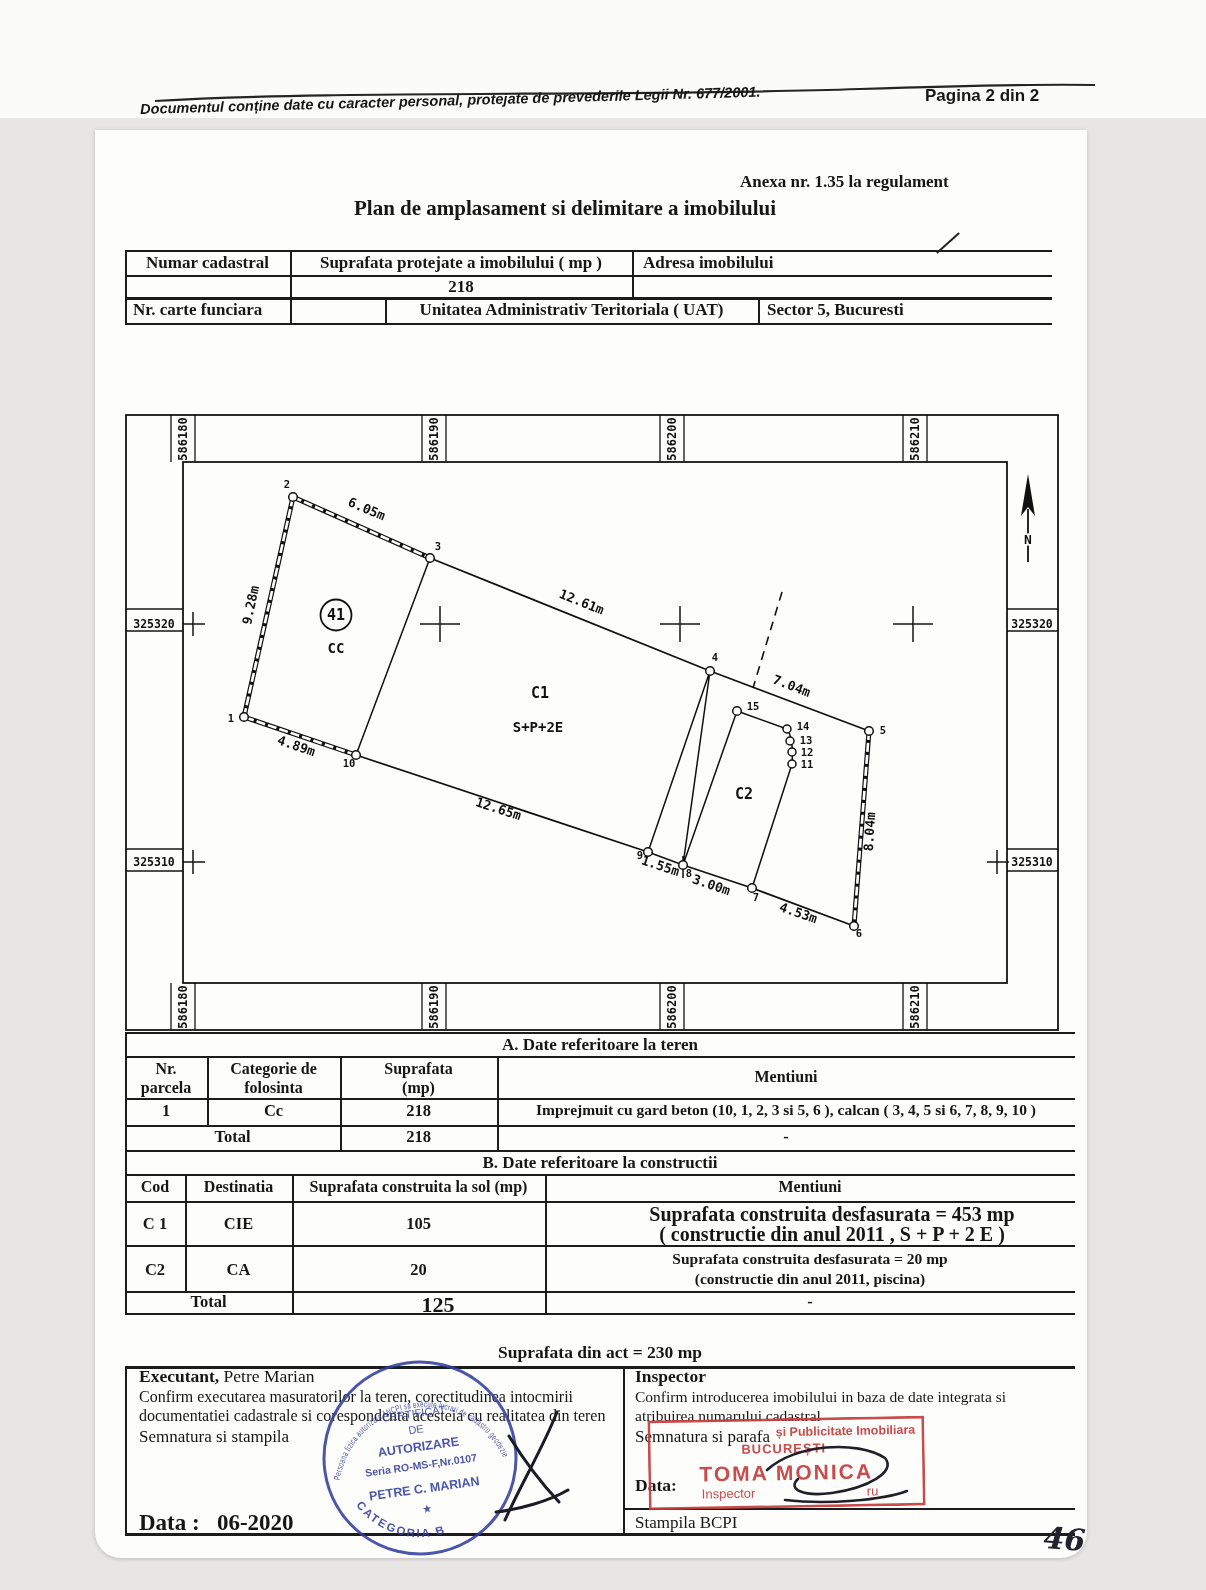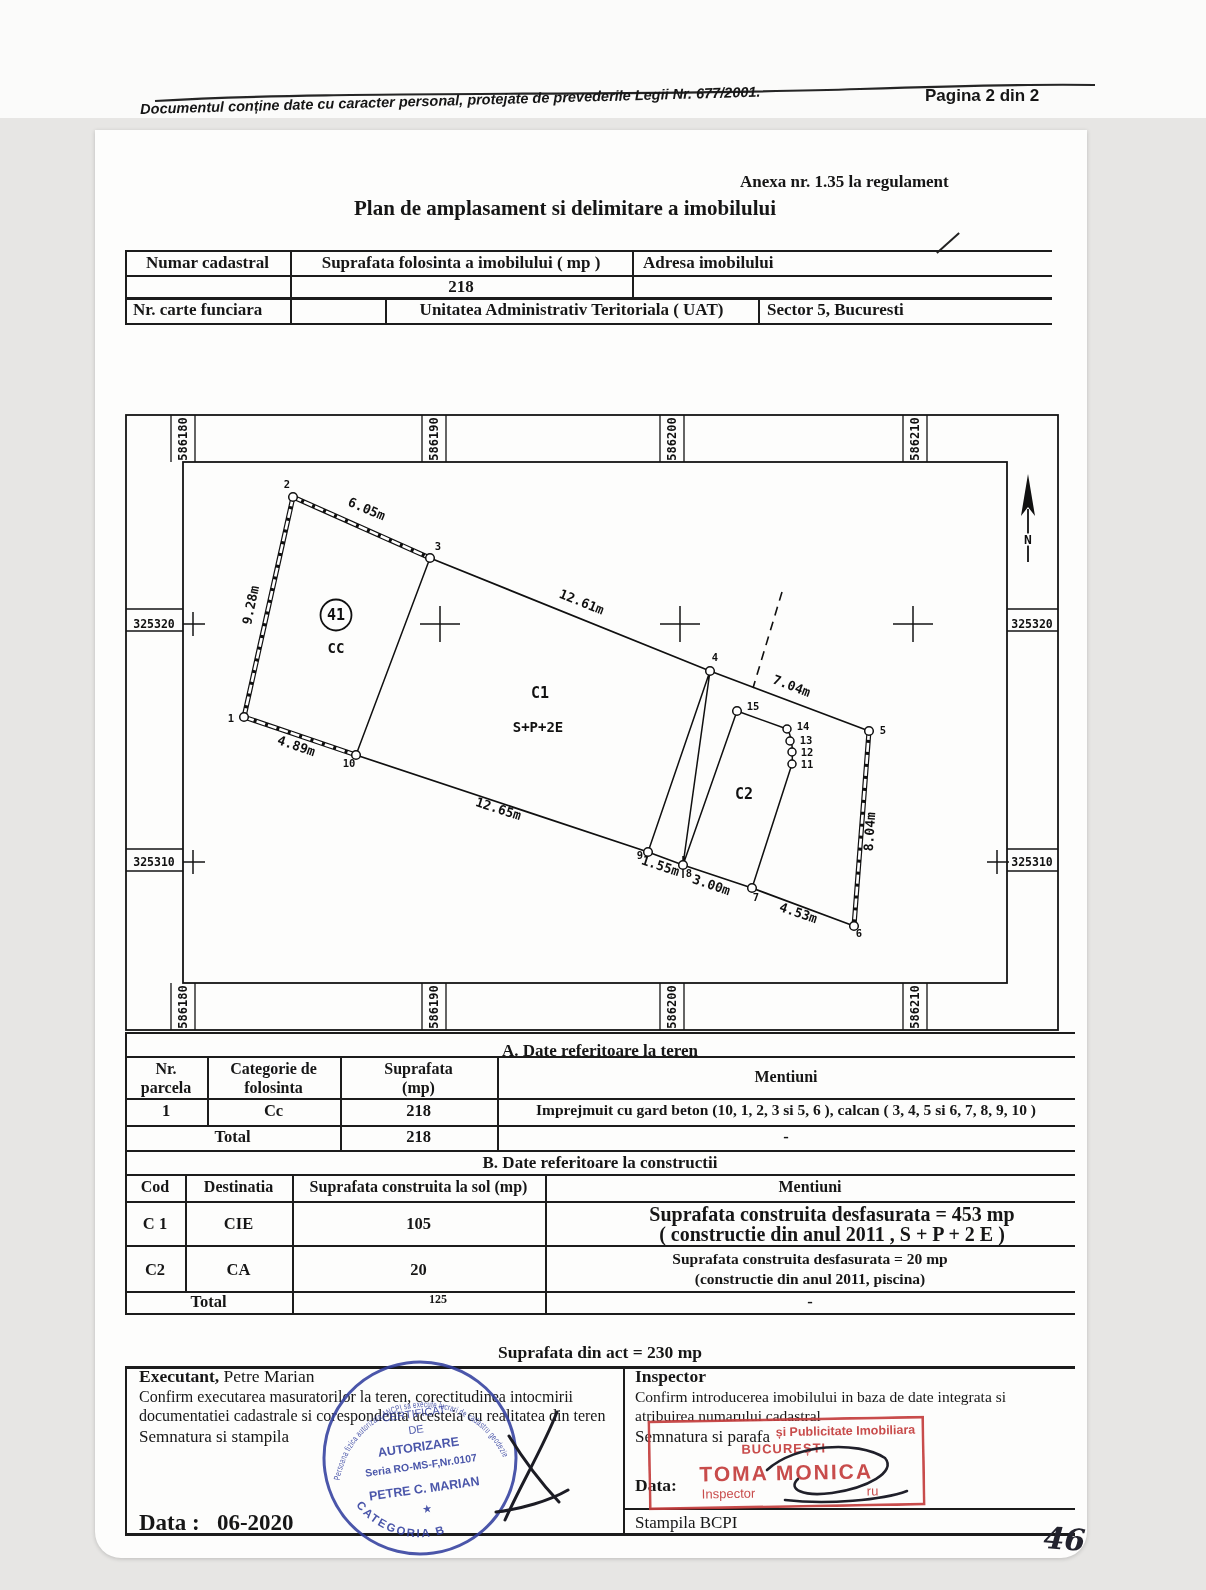--- a/index.html
+++ b/index.html
@@ -41,21 +41,21 @@
       <div class="hl" style="left:30px;top:120px;width:927px;"></div>
       <div class="hl" style="left:30px;top:145px;width:927px;"></div>
       <div class="hl" style="left:30px;top:167px;width:927px;height:2.5px;"></div>
       <div class="hl" style="left:30px;top:193px;width:927px;"></div>
       <div class="vl" style="left:30px;top:120px;height:75px;"></div>
       <div class="vl" style="left:195px;top:120px;height:75px;"></div>
       <div class="vl" style="left:537px;top:120px;height:47px;"></div>
       <div class="vl" style="left:290px;top:167px;height:26px;"></div>
       <div class="vl" style="left:663px;top:167px;height:26px;"></div>
       <div class="t b c" style="left:30px;top:123px;width:165px;font-size:17px;">Numar cadastral</div>
-      <div class="t b c" style="left:195px;top:123px;width:342px;font-size:17px;">Suprafata folosinta a imobilului ( mp )</div>
+      <div class="t b c" style="left:195px;top:123px;width:342px;font-size:17px;">Suprafata protejate a imobilului ( mp )</div>
       <div class="t b" style="left:548px;top:123px;font-size:17px;">Adresa imobilului</div>
       <div class="t b c" style="left:195px;top:147px;width:342px;font-size:17px;">218</div>
       <div class="t b" style="left:38px;top:170px;font-size:17px;">Nr. carte funciara</div>
       <div class="t b c" style="left:290px;top:170px;width:373px;font-size:17px;">Unitatea Administrativ Teritoriala ( UAT)</div>
       <div class="t b" style="left:672px;top:170px;font-size:17px;">Sector 5, Bucuresti</div>
     </div>
 
     <svg viewBox="0 0 940 625" style="position:absolute;left:30px;top:280px;width:940px;height:625px;">
 
       <g fill="none" stroke="#141414">
@@ -164,21 +164,21 @@
     <div>
       <div class="hl" style="left:30px;top:902px;width:950px;"></div>
       <div class="hl" style="left:30px;top:926px;width:950px;"></div>
       <div class="hl" style="left:30px;top:968px;width:950px;"></div>
       <div class="hl" style="left:30px;top:995px;width:950px;"></div>
       <div class="hl" style="left:30px;top:1020px;width:950px;"></div>
       <div class="vl" style="left:30px;top:902px;height:118px;"></div>
       <div class="vl" style="left:112px;top:926px;height:69px;"></div>
       <div class="vl" style="left:245px;top:926px;height:94px;"></div>
       <div class="vl" style="left:402px;top:926px;height:94px;"></div>
-      <div class="t b c" style="left:30px;top:905px;width:950px;font-size:17px;margin-top:6px;">A. Date referitoare la teren</div>
+      <div class="t b c" style="left:30px;top:905px;width:950px;font-size:17px;">A. Date referitoare la teren</div>
       <div class="t b c pre" style="left:30px;top:929px;width:82px;font-size:16px;line-height:19px;">Nr.
 parcela</div>
       <div class="t b c pre" style="left:112px;top:929px;width:133px;font-size:16px;line-height:19px;">Categorie de
 folosinta</div>
       <div class="t b c pre" style="left:245px;top:929px;width:157px;font-size:16px;line-height:19px;">Suprafata
 (mp)</div>
       <div class="t b c" style="left:402px;top:938px;width:578px;font-size:16px;">Mentiuni</div>
       <div class="t b c" style="left:30px;top:971px;width:82px;font-size:16.5px;">1</div>
       <div class="t b c" style="left:112px;top:971px;width:133px;font-size:16.5px;">Cc</div>
       <div class="t b c" style="left:245px;top:971px;width:157px;font-size:16.5px;">218</div>
@@ -210,21 +210,21 @@
       <div class="t b c pre" style="left:472px;top:1074px;width:530px;font-size:20px;line-height:20px;">Suprafata construita desfasurata = 453 mp
 ( constructie din anul 2011 , S + P + 2 E )</div>
 
       <div class="t b c" style="left:30px;top:1130px;width:60px;font-size:16.5px;">C2</div>
       <div class="t b c" style="left:90px;top:1130px;width:107px;font-size:16.5px;">CA</div>
       <div class="t b c" style="left:197px;top:1130px;width:253px;font-size:16.5px;">20</div>
       <div class="t b c pre" style="left:450px;top:1119px;width:530px;font-size:15.5px;line-height:20px;">Suprafata construita desfasurata = 20 mp
 (constructie din anul 2011, piscina)</div>
 
       <div class="t b c" style="left:30px;top:1162px;width:167px;font-size:16.5px;">Total</div>
-      <div class="t b c" style="left:197px;top:1162px;width:292px;font-size:12px;">125</div>
+      <div class="t b c" style="left:197px;top:1162px;width:292px;font-size:22px;">125</div>
       <div class="t b c" style="left:450px;top:1162px;width:530px;font-size:16.5px;">-</div>
     </div>
 
     <div class="t b c" style="left:30px;top:1212px;width:950px;font-size:17.5px;">Suprafata din act =  230 mp</div>
     <div class="hl" style="left:30px;top:1236px;width:950px;height:2.5px;"></div>
 
     <div>
       <div class="vl" style="left:30px;top:1236px;height:169px;"></div>
       <div class="vl" style="left:528px;top:1236px;height:169px;"></div>
       <div class="hl" style="left:528px;top:1378px;width:452px;"></div>

